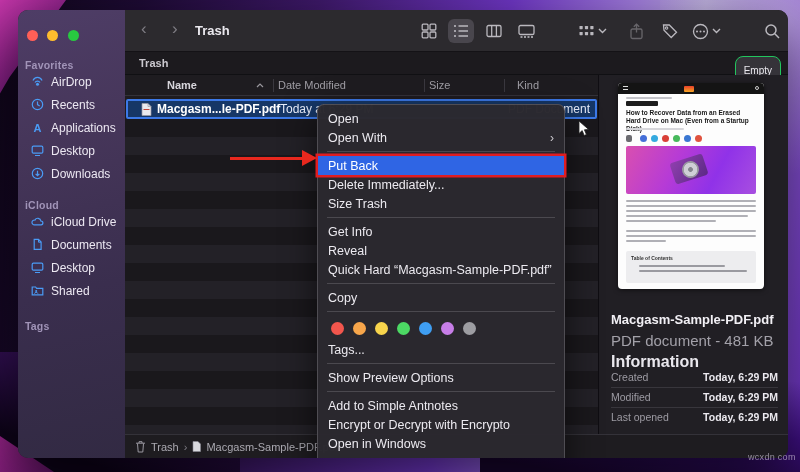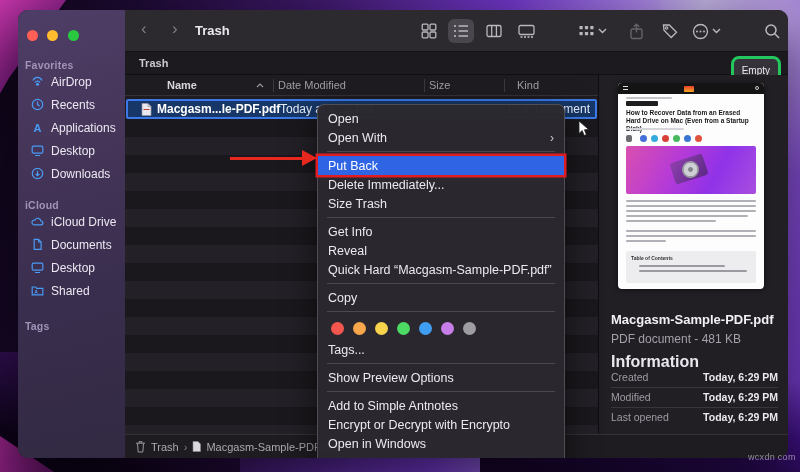--- a/index.html
+++ b/index.html
@@ -31,21 +31,21 @@
   .toolbar { left:0; top:0; right:0; height:42px; background:#2c2a2e; border-bottom:1px solid #141216; }
   .nav-chev { font-size:17px; color:#7f7d84; top:9px; font-weight:400; }
   .win-title { left:70px; top:0; line-height:42px; font-size:13px; font-weight:700; color:#eae8ee; }
   .tb-icon { top:9px; width:26px; height:24px; display:flex; align-items:center; justify-content:center; color:#bab8be; }
   .tb-selected { background:#49464d; border-radius:6px; }
   .dim { opacity:.42; }
 
   .trash-header { left:0; top:42px; right:0; height:23px; background:#1c1a1e; border-bottom:1px solid #101013; }
   .th-label { left:14px; top:5px; font-size:11px; font-weight:700; color:#cbc9cf; }
   .empty-btn { right:7px; top:4px; height:29px; padding:0 8px; font-size:10px; line-height:13px; color:#eae8ee;
-               background:#353339; border:3px solid #22c55e; border-radius:8px; }
+               background:#353339; border:1px solid #22c55e; border-radius:8px; }
 
   .col-header { left:0; top:65px; width:473px; height:21px; border-bottom:1px solid #343239; background:#1e1c20; }
   .col-h { top:4px; font-size:11px; color:#a09ea5; }
   .col-div { top:4px; width:1px; height:13px; background:#3a383f; }
 
   .rows-stripes { left:0; top:109px; width:473px; bottom:24px;
                   background:repeating-linear-gradient(180deg,#1a181c 0 18px,#232127 18px 36px); }
   .sel-row { left:1px; top:89px; width:471px; height:20px; background:#163767; border:2px solid #3c79e8; border-radius:2px; }
   .sel-row span { position:absolute; top:1px; font-size:12px; color:#e8eefb; white-space:nowrap; }
   .v-div { left:473px; top:65px; bottom:24px; width:1px; background:#0f0d12; }
@@ -62,21 +62,21 @@
   .chip { left:8px; top:18px; width:32px; height:5px; background:#1d1d1d; border-radius:1px; }
   .thumb-title { left:8px; top:26px; width:130px; font-size:6.5px; line-height:8px; font-weight:700; color:#181818; }
   .soc { width:7px; height:7px; border-radius:50%; top:52px; }
   .hero { left:8px; top:63px; width:130px; height:48px; border-radius:2px;
           background:linear-gradient(118deg,#d94fb0 0%,#b63bd6 38%,#9032e8 68%,#a84fe0 100%); overflow:hidden; }
   .hd-case { left:46px; top:12px; width:34px; height:22px; background:linear-gradient(140deg,#8f3fae,#5c2a86); border-radius:3px; transform:rotate(-18deg); }
   .hd-disc { left:56px; top:15px; width:17px; height:17px; border-radius:50%; background:radial-gradient(circle,#84848c 18%,#cfcfd6 20% 55%,#9a9aa2 57% 100%); transform:rotate(-18deg); }
   .toc { left:8px; top:168px; width:130px; height:32px; background:#ededef; border-radius:2px; padding:4px 5px; }
   .toc-title { font-size:5px; font-weight:700; color:#333; }
   .pv-name { left:12px; top:237px; font-size:13px; font-weight:700; color:#f2f0f5; }
-  .pv-meta { left:12px; top:257px; font-size:12px; color:#a3a1a9; }
+  .pv-meta { left:12px; top:257px; font-size:15px; color:#a3a1a9; }
   .pv-info { left:12px; top:278px; font-size:16px; font-weight:700; color:#eae8ee; }
   .inf-row { left:12px; right:10px; height:19px; }
   .inf-l { position:absolute; left:0; top:3px; font-size:10.5px; color:#9d9ba3; }
   .inf-v { position:absolute; right:0; top:3px; font-size:10.5px; font-weight:600; color:#eae8ee; }
   .inf-sep { left:12px; right:10px; height:1px; background:#38363c; }
 
   
   .path-bar { left:0; right:0; bottom:0; height:24px; border-top:1px solid #343239; background:#1e1c20;
               display:flex; align-items:center; gap:5px; padding-left:10px; font-size:11px; color:#aba9b1; }
 

